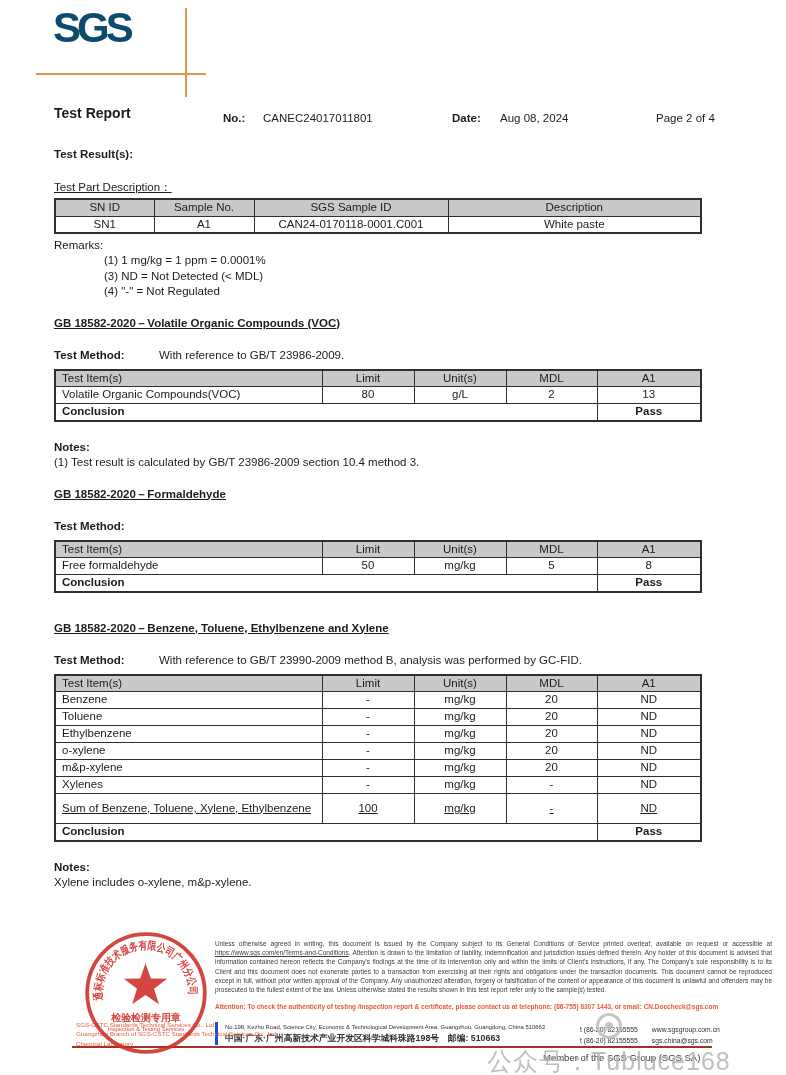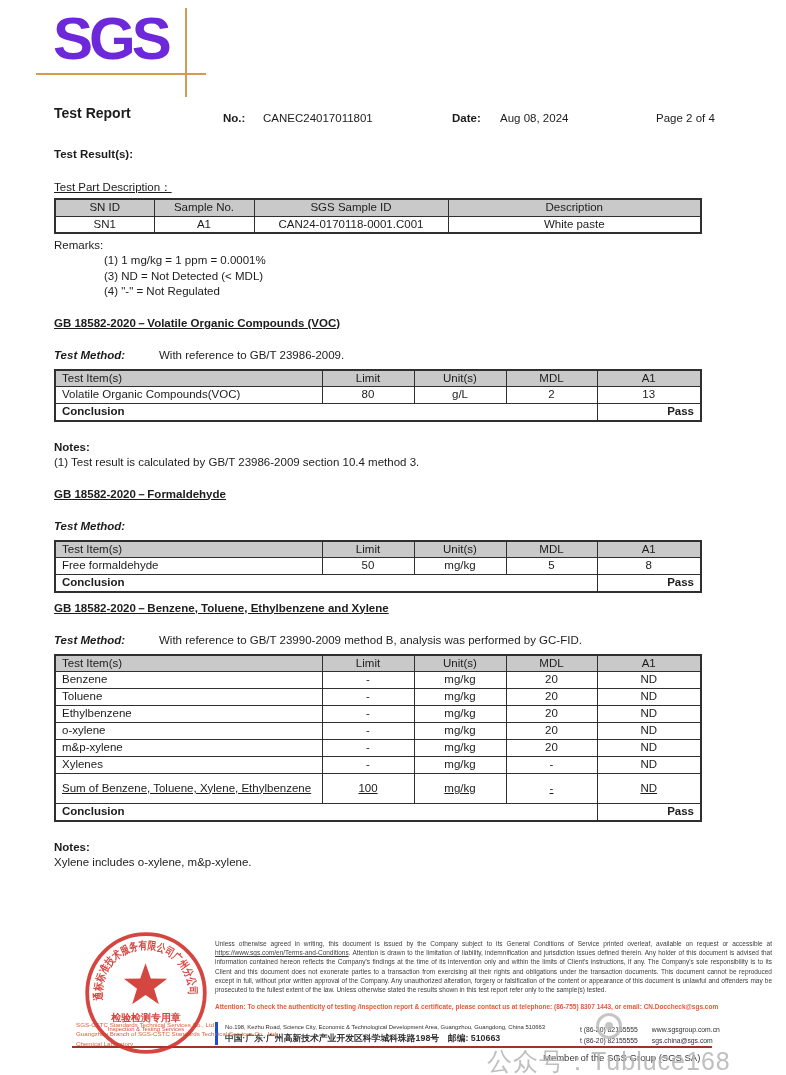--- a/index.html
+++ b/index.html
@@ -3,54 +3,54 @@
 <meta charset="utf-8">
 <style>
   * { margin:0; padding:0; box-sizing:border-box; }
   body { background:#e8e8e8; font-family:"Liberation Sans", sans-serif; }
   .page { position:relative; width:786px; height:1075px; background:#ffffff;
           color:#1c1c1c; overflow:hidden; margin:0 auto;
           font-family:"Liberation Sans", sans-serif; }
 
   
   .logo-wrap { position:absolute; left:0; top:0; width:300px; height:110px; }
-  .logo-text { position:absolute; left:53px; top:4px; font-size:60px; font-weight:bold;
-               color:#6d28d9; letter-spacing:-4px; }
+  .logo-text { position:absolute; left:53px; top:4px; font-size:42px; font-weight:bold;
+               color:#0c4a6e; letter-spacing:-4px; }
   .logo-hline { position:absolute; left:36px; top:73px; width:170px; height:2px; background:#d6994e; }
   .logo-vline { position:absolute; left:185px; top:8px; width:2px; height:89px; background:#d6994e; }
 
   
   .hdr { position:absolute; top:108px; left:0; width:786px; height:24px; font-size:11.5px; }
   .hdr .hdr-title { position:absolute; left:54px; top:-3px; font-size:14px; font-weight:bold; }
   .hdr .no-label   { position:absolute; left:223px; top:4px; font-weight:bold; }
   .hdr .no-value   { position:absolute; left:263px; top:4px; }
   .hdr .date-label { position:absolute; left:452px; top:4px; font-weight:bold; }
   .hdr .date-value { position:absolute; left:500px; top:4px; }
   .hdr .page-ind   { position:absolute; left:656px; top:4px; }
 
   
   .content { position:absolute; left:54px; top:147px; width:646px; font-size:11.5px; line-height:15px; }
-  .bold { font-weight:bold;text-align:right; }
+  .bold { font-weight:bold; }
   .h-results { font-weight:bold; }
   .part-desc-label { margin-top:18px; text-decoration:underline; }
 
   table { border-collapse:collapse; table-layout:fixed; width:646px; font-size:11.5px; }
   table { border:2px solid #2f2f2f; }
   th, td { border:1px solid #2f2f2f; padding:0 6px; height:17px; line-height:13.5px;
            text-align:center; font-weight:normal; vertical-align:middle; overflow:hidden; }
   th { background:#c9c9c9; }
   .ta-left { text-align:left; }
   .pt { margin-top:3px; }
 
   .remarks-label { margin-top:4px; }
   .remark-line { padding-left:50px; line-height:15.5px; }
 
   .sec-h { margin-top:15px; font-weight:bold; text-decoration:underline; }
   .method { display:flex; margin-top:17px; }
-  .method .lab { font-weight:bold; width:105px; flex:none;font-style:italic; }
+  .method .lab { font-weight:bold; width:105px; flex:none; }
 
   .rtable { margin-top:6px; }
   .notes-label { margin-top:18px; font-weight:bold; }
   .sum-row td { height:30px;text-decoration:underline; }
 
   
   .footer { position:absolute; left:0; top:925px; width:786px; height:150px; font-size:6.5px; color:#303030; }
   .legal { position:absolute; left:215px; top:14px; width:557px; text-align:justify; line-height:1.42; color:#3c3c3c; }
   .legal .lnk { text-decoration:underline; }
   .attention { position:absolute; left:215px; top:77px; width:557px; color:#e4593a; font-weight:bold; line-height:1.45; }
@@ -190,21 +190,21 @@
         <td>5</td>
         <td>8</td>
       </tr>
       <tr>
         <td colspan="4" class="ta-left bold">Conclusion</td>
         <td class="bold">Pass</td>
       </tr>
     </tbody>
       </table>
 
-    <div class="sec-h" style="margin-top:8px">GB 18582-2020－Benzene, Toluene, Ethylbenzene and Xylene</div>
+    <div class="sec-h" style="margin-top:28px">GB 18582-2020－Benzene, Toluene, Ethylbenzene and Xylene</div>
     <div class="method">
       <span class="lab">Test Method:</span>
       <span>With reference to GB/T 23990-2009 method B, analysis was performed by GC-FID.</span>
     </div>
     <table class="rtable">
       <colgroup>
           <col style="width:267px">
           <col style="width:92px">
           <col style="width:92px">
           <col style="width:91px">

